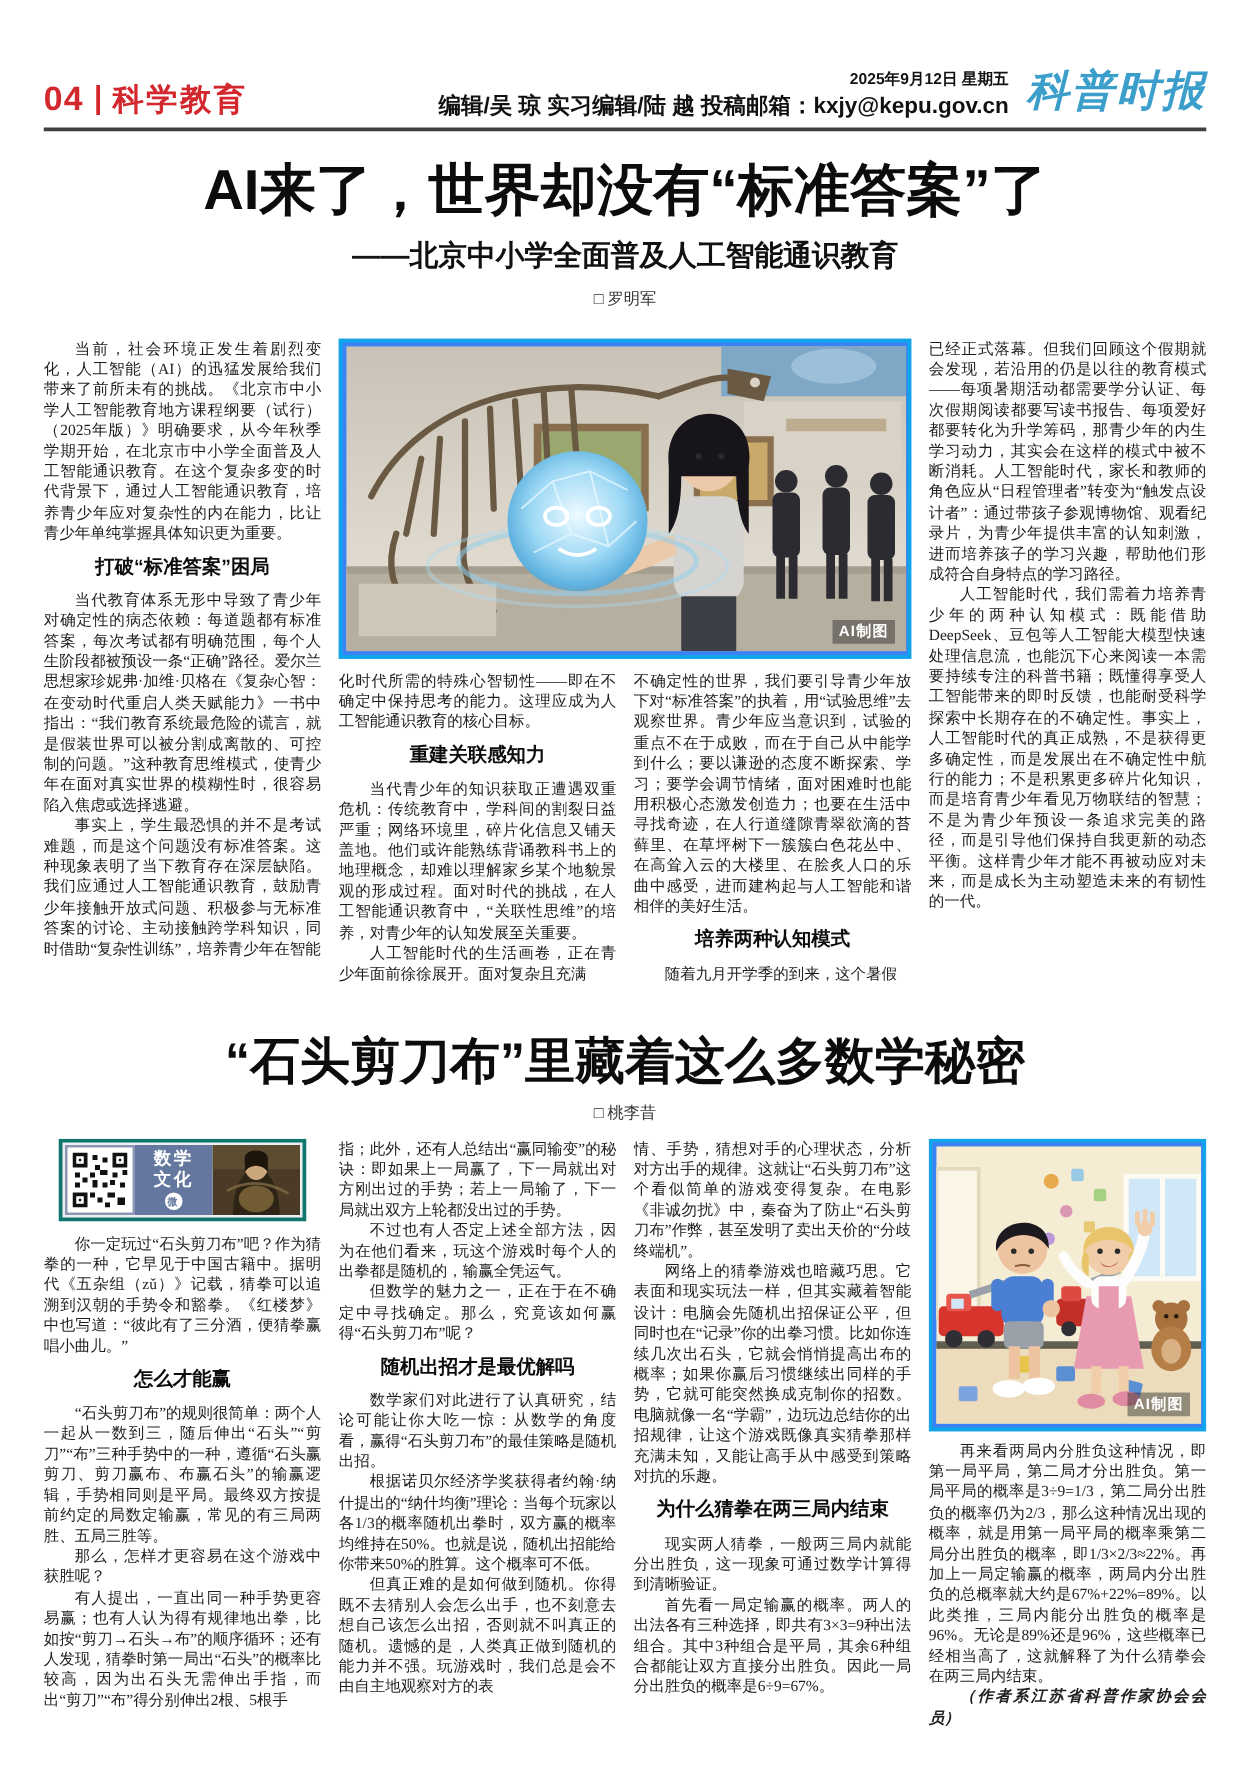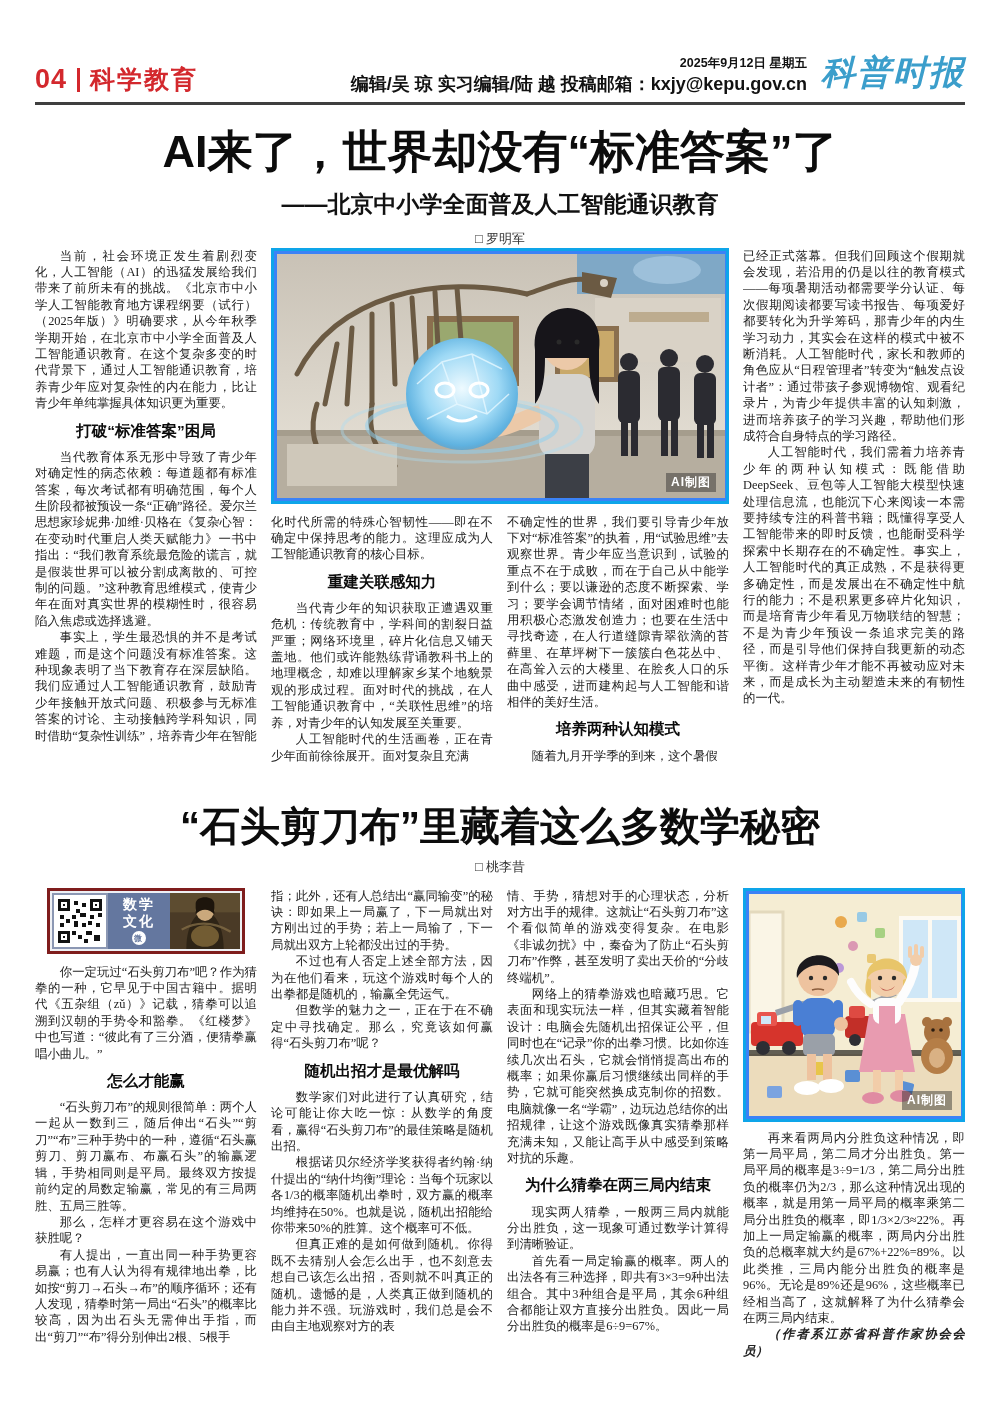--- a/index.html
+++ b/index.html
@@ -22,21 +22,21 @@
 
   
   .a1-head{margin-top:22px;text-align:center;}
   .headline{font-family:"Liberation Sans",sans-serif;font-weight:900;color:#0c0c0c;
             font-size:45px;letter-spacing:0px;line-height:1.1;text-align:center;}
   .headline2{font-family:"Liberation Sans",sans-serif;font-weight:900;color:#0c0c0c;
             font-size:40px;line-height:1.1;}
   .subtitle{font-family:"Liberation Sans",sans-serif;font-weight:700;font-size:23px;color:#111;margin-top:12px;}
   .byline{font-size:13px;color:#333;margin-top:10px;}
 
-  .cols{display:flex;gap:14px;margin-top:0;}
+  .cols{display:flex;gap:14px;margin-top:23px;}
   .col{width:222px;flex:0 0 222px;overflow:hidden;}
   .colwide{width:458px;flex:0 0 458px;display:flex;flex-direction:column;}
   .cols2{display:flex;gap:14px;margin-top:10px;flex:1;overflow:hidden;}
   .cols2 .col{flex:1 1 50%;width:auto;}
 
   .a1-body{height:542px;}
   .a2-body{height:508px;margin-top:12px;}
 
   .blk{font-size:12.4px;line-height:16.4px;text-align:justify;color:#1c1c1c;}
   .blk-p{text-indent:2em;}
@@ -46,21 +46,21 @@
   .blk-a{font-style:italic;font-weight:700;text-indent:2em;color:#222;}
 
   
   .photo{position:relative;background:#3b82f6;border:3px solid #0ea5e9;padding:3px;}
   .photo svg{display:block;}
   .photo-cap{position:absolute;right:10px;bottom:9px;color:#fff;font-family:"Liberation Sans",sans-serif;
              font-size:12px;font-weight:700;background:rgba(40,40,40,.45);padding:1px 5px;letter-spacing:1px;}
   .photo2{margin-bottom:8px;}
 
   
-  .qrbanner{width:188px;margin:0 auto 10px auto;border:3px solid #7f1d1d;background:#eef0f4;padding:2px;
+  .qrbanner{width:188px;margin:0 auto 10px auto;border:3px solid #0f766e;background:#eef0f4;padding:2px;
             display:flex;align-items:stretch;height:56px;}
   .qr-code{width:52px;background:#fff;border:2px solid #8b97b3;display:flex;align-items:center;justify-content:center;}
   .qr-mid{width:62px;background:#64779f;color:#fff;display:flex;flex-direction:column;align-items:center;justify-content:center;
           font-family:"DejaVu Serif",serif;font-weight:700;font-size:14px;line-height:1.15;letter-spacing:2px;}
   .qr-mid .circ{width:14px;height:14px;border-radius:50%;background:#fff;color:#64779f;font-size:8px;line-height:14px;
           text-align:center;margin-top:2px;font-weight:700;}
   .qr-art{flex:1;}
 </style>
 </head>
 <body>

